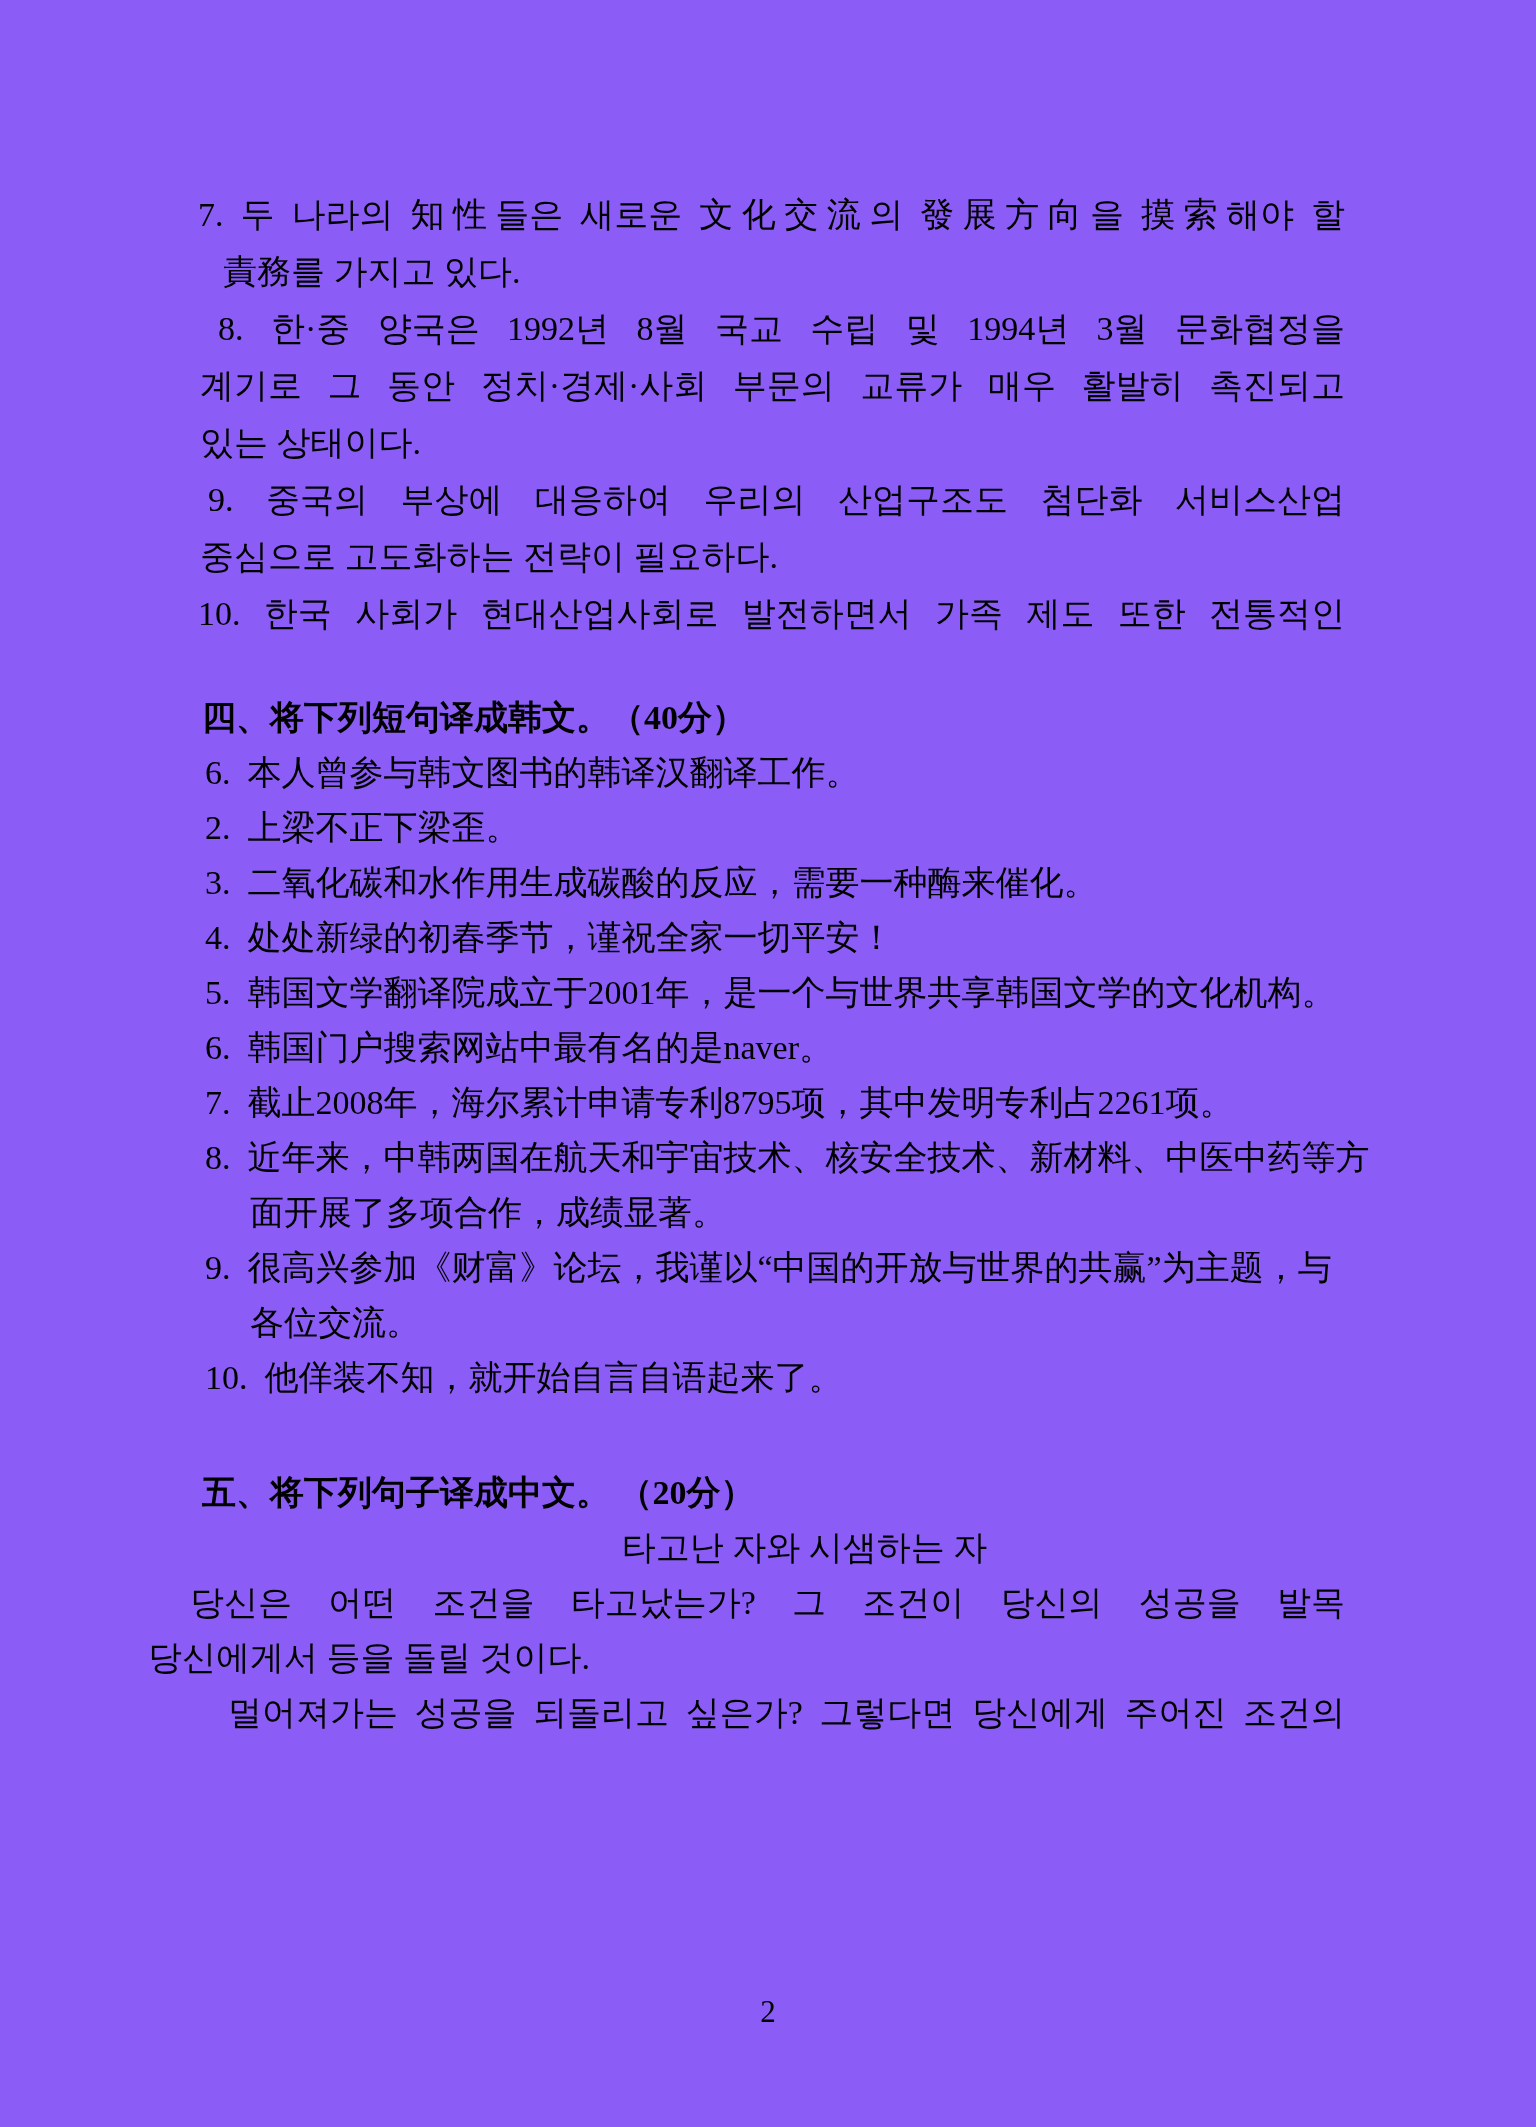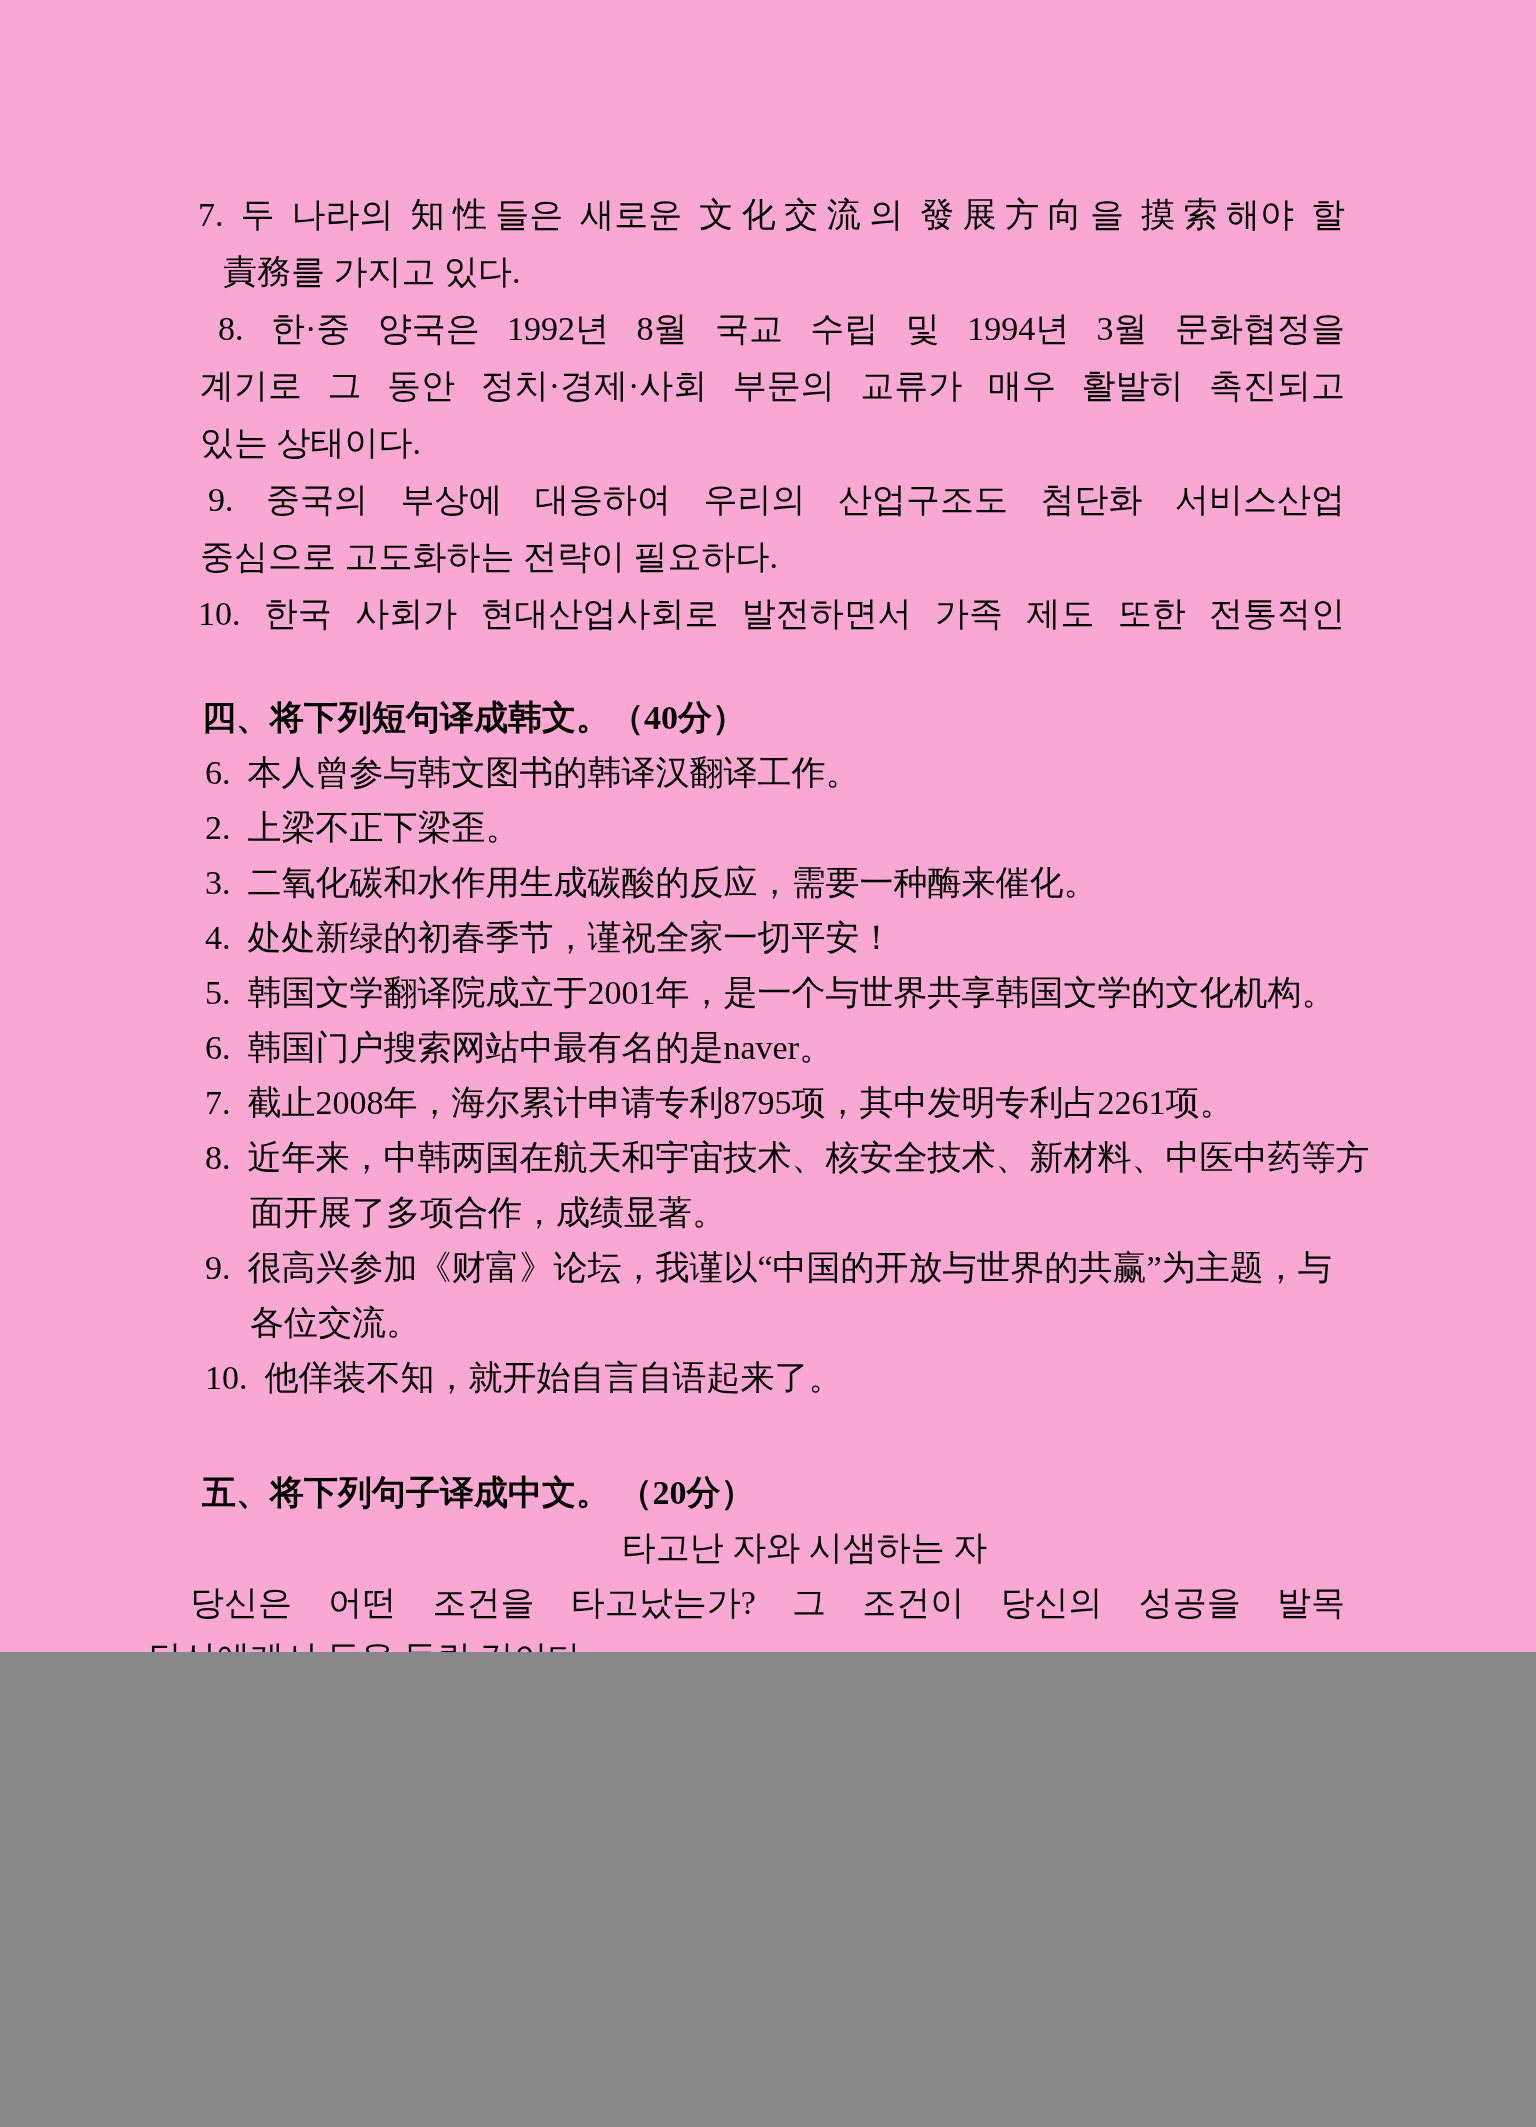--- a/index.html
+++ b/index.html
@@ -1,21 +1,21 @@
 <!DOCTYPE html>
 <html lang="ko"><head>
 <meta charset="utf-8">
 <style>
   html, body { margin: 0; padding: 0; background: #888; }
   .page {
     position: relative;
     width: 1536px;
-    height: 1652px;
+    height: 2127px;
     margin: 0 auto;
-    background: #f9a8d4;
+    background: #8b5cf6;
     color: #000000;
     font-family: "Liberation Serif", "DejaVu Serif", serif;
     font-size: 34px;
     overflow: hidden;
   }
   .content {
     position: absolute;
     left: 148px;
     top: 186px;
     width: 1197px;
@@ -95,18 +95,19 @@
       <div class="line item">9.  很高兴参加《财富》论坛，我谨以“中国的开放与世界的共赢”为主题，与</div>
       <div class="line item cont">各位交流。</div>
       <div class="line item">10.  他佯装不知，就开始自言自语起来了。</div>
     </div>
 
     <div class="heading h5" lang="zh">五、将下列句子译成中文。 （20分）</div>
     <div class="s5">
       <div class="line sec5-title">타고난 자와 시샘하는 자</div>
       <div class="line j i42">당신은 어떤 조건을 타고났는가? 그 조건이 당신의 성공을 발목</div>
       <div class="line">당신에게서 등을 돌릴 것이다.</div>
+      <div class="line j i80">멀어져가는 성공을 되돌리고 싶은가? 그렇다면 당신에게 주어진 조건의</div>
     </div>
 
   </div>
 
   <div class="page-number">2</div>
 </div>
 
 </body></html>

